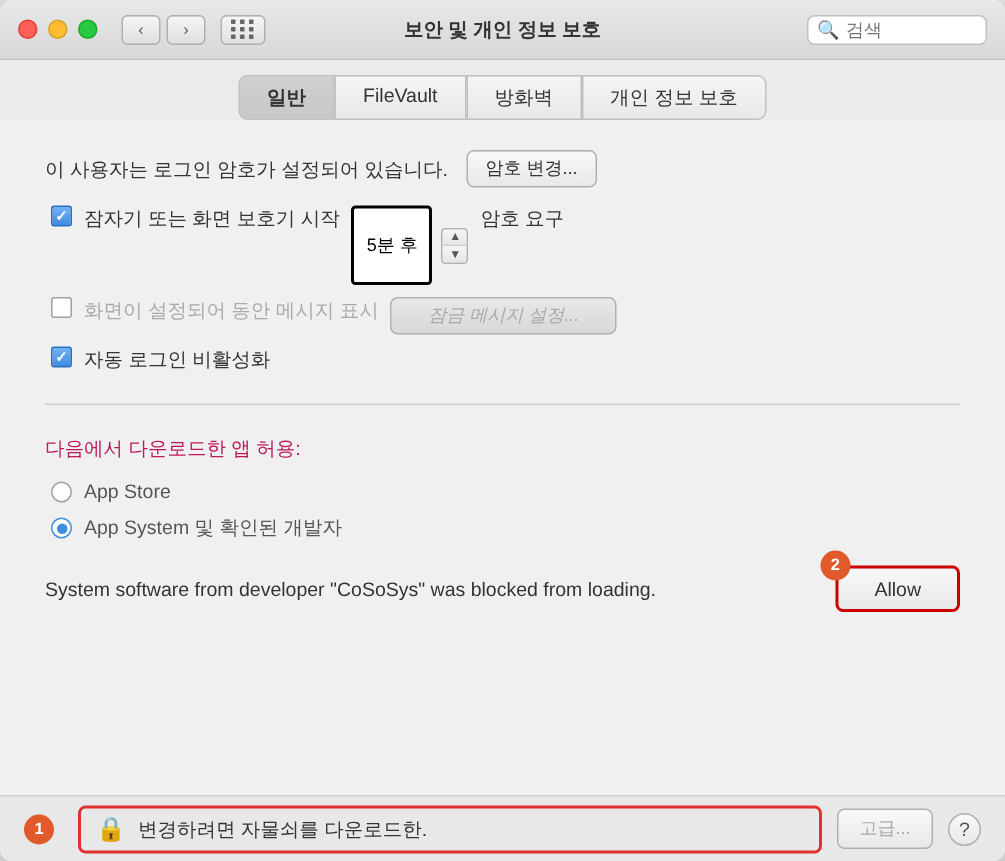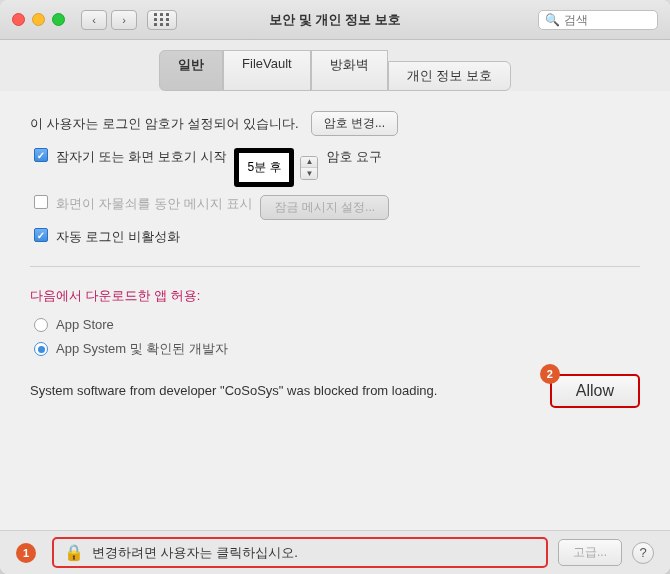--- a/index.html
+++ b/index.html
@@ -124,21 +124,21 @@
 
     .tab {
       padding: 5px 18px;
       font-size: 13px;
       cursor: pointer;
       border: 1px solid #c0c0c0;
       background: linear-gradient(to bottom, #f5f5f5, #e8e8e8);
       color: #333;
     }
     .tab:first-child { border-radius: 6px 0 0 6px; }
-    .tab:last-child { border-radius: 0 6px 6px 0; margin-top: 11px; }
+    .tab:last-child { border-radius: 0 6px 6px 0; }
     .tab.active {
       background: linear-gradient(to bottom, #d0d0d0, #c8c8c8);
       font-weight: 600;
     }
 
     
     .content {
       flex: 1;
       padding: 20px 30px;
       background: #f0f0f0;
@@ -203,23 +203,23 @@
     }
 
     .stepper-container {
       display: flex;
       align-items: center;
       gap: 6px;
     }
 
     .stepper-value {
       background: white;
-      border: 5px solid #000000;
+      border: 2px solid #000000;
       border-radius: 3px;
-      padding: 6px 8px;
+      padding: 16px 8px;
       font-size: 12px;
       min-width: 50px;
       text-align: center;
     }
 
     .stepper-arrows {
       display: flex;
       flex-direction: column;
       border: 1px solid #b0b0b0;
       border-radius: 3px;
@@ -238,27 +238,28 @@
       color: #555;
     }
     .stepper-arrow:last-child { border-bottom: none; }
 
     .disabled-text {
       font-size: 13px;
       color: #aaa;
     }
 
     .lock-btn {
-      padding: 3px 13px;
+      padding: 3px 24px;
       background: linear-gradient(to bottom, #e8e8e8, #d8d8d8);
       border: 1px solid #b0b0b0;
       border-radius: 5px;
       font-size: 12px;
       color: #aaa;
       cursor: not-allowed;
+      font-style: italic;
     }
 
     
     .divider {
       height: 1px;
       background: #d0d0d0;
       margin: 20px 0;
     }
 
     
@@ -317,21 +318,21 @@
       color: #333;
       line-height: 1.5;
       flex: 1;
     }
 
     .allow-btn {
       padding: 6px 24px;
       background: linear-gradient(to bottom, #f9f9f9, #e8e8e8);
       border: 2px solid #cc0000;
       border-radius: 5px;
-      font-size: 16px;
+      font-size: 13px;
       cursor: pointer;
       color: #333;
       font-weight: 500;
       flex-shrink: 0;
     }
 
     .badge-over-btn {
       position: absolute;
       top: -10px;
       left: -10px;
@@ -489,21 +490,21 @@
         <div class="stepper-arrows">
           <div class="stepper-arrow">▲</div>
           <div class="stepper-arrow">▼</div>
         </div>
       </div>
       <span class="option-label">암호 요구</span>
     </div>
 
     <div class="option-row">
       <div class="checkbox"></div>
-      <span class="disabled-text">화면이 자물쇠를 동안 메시지 표시</span>
+      <span class="disabled-text">화면이 설정되어 동안 메시지 표시</span>
       <button class="lock-btn">잠금 메시지 설정...</button>
     </div>
 
     <div class="option-row">
       <div class="checkbox checked"></div>
       <span class="option-label">자동 로그인 비활성화</span>
     </div>
 
     <div class="divider"></div>
 
@@ -525,18 +526,18 @@
         <div class="badge-over-btn">2</div>
         <button class="allow-btn">Allow</button>
       </div>
     </div>
   </div>
 
   <div class="bottom-bar">
     <div class="badge-1">1</div>
     <div class="lock-icon-btn">
       <span class="lock-icon">🔒</span>
-      <span class="lock-text">변경하려면 사용자는 클릭하십시오.</span>
+      <span class="lock-text">변경하려면 자물쇠를 다운로드한.</span>
     </div>
     <button class="advanced-btn">고급...</button>
     <div class="help-btn">?</div>
   </div>
 </div>
 
 </body></html>

